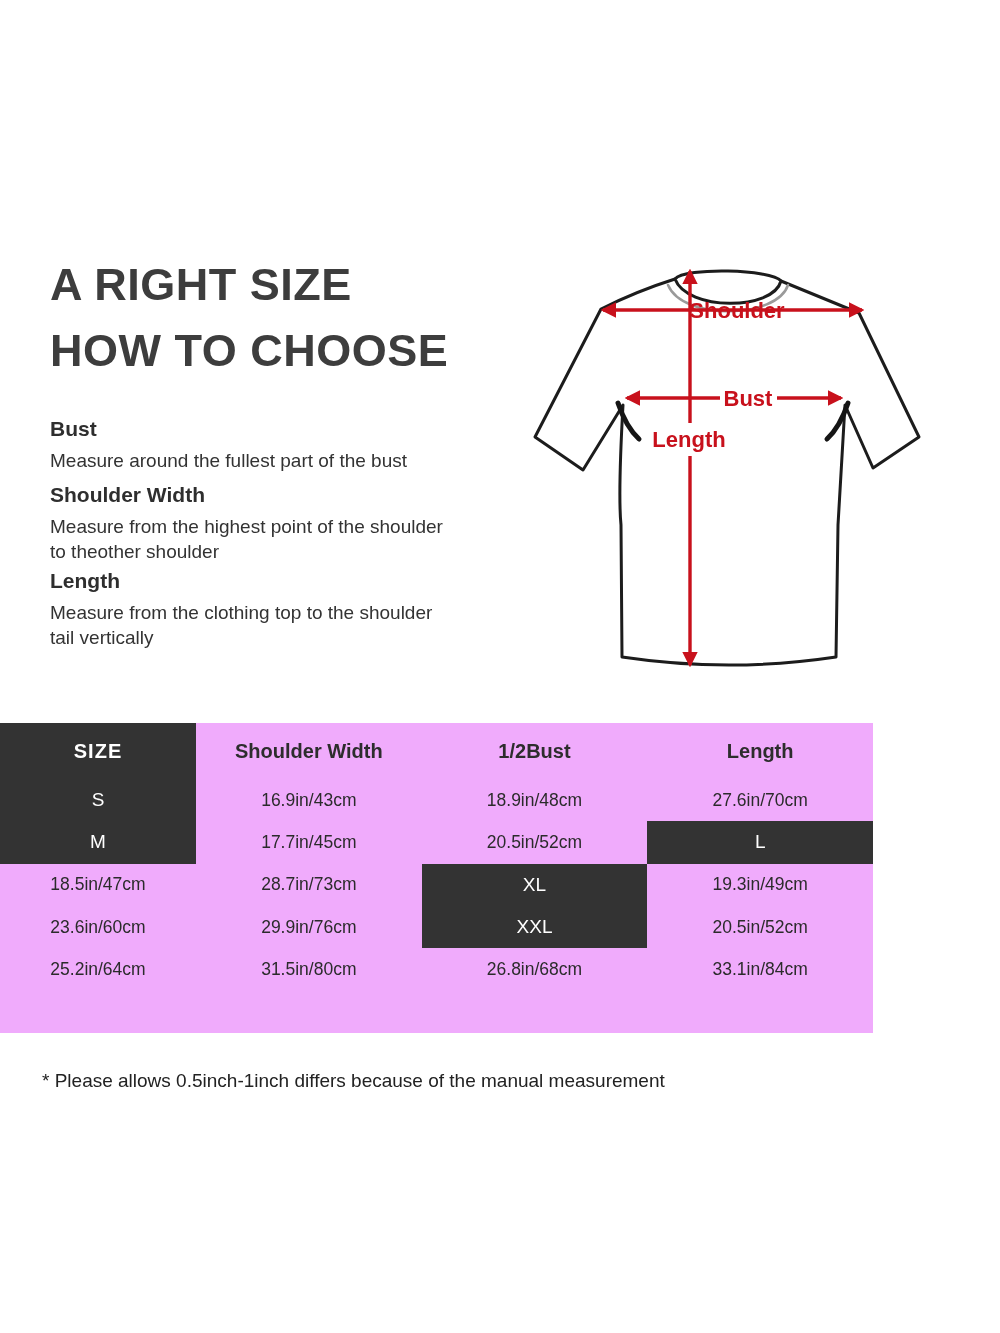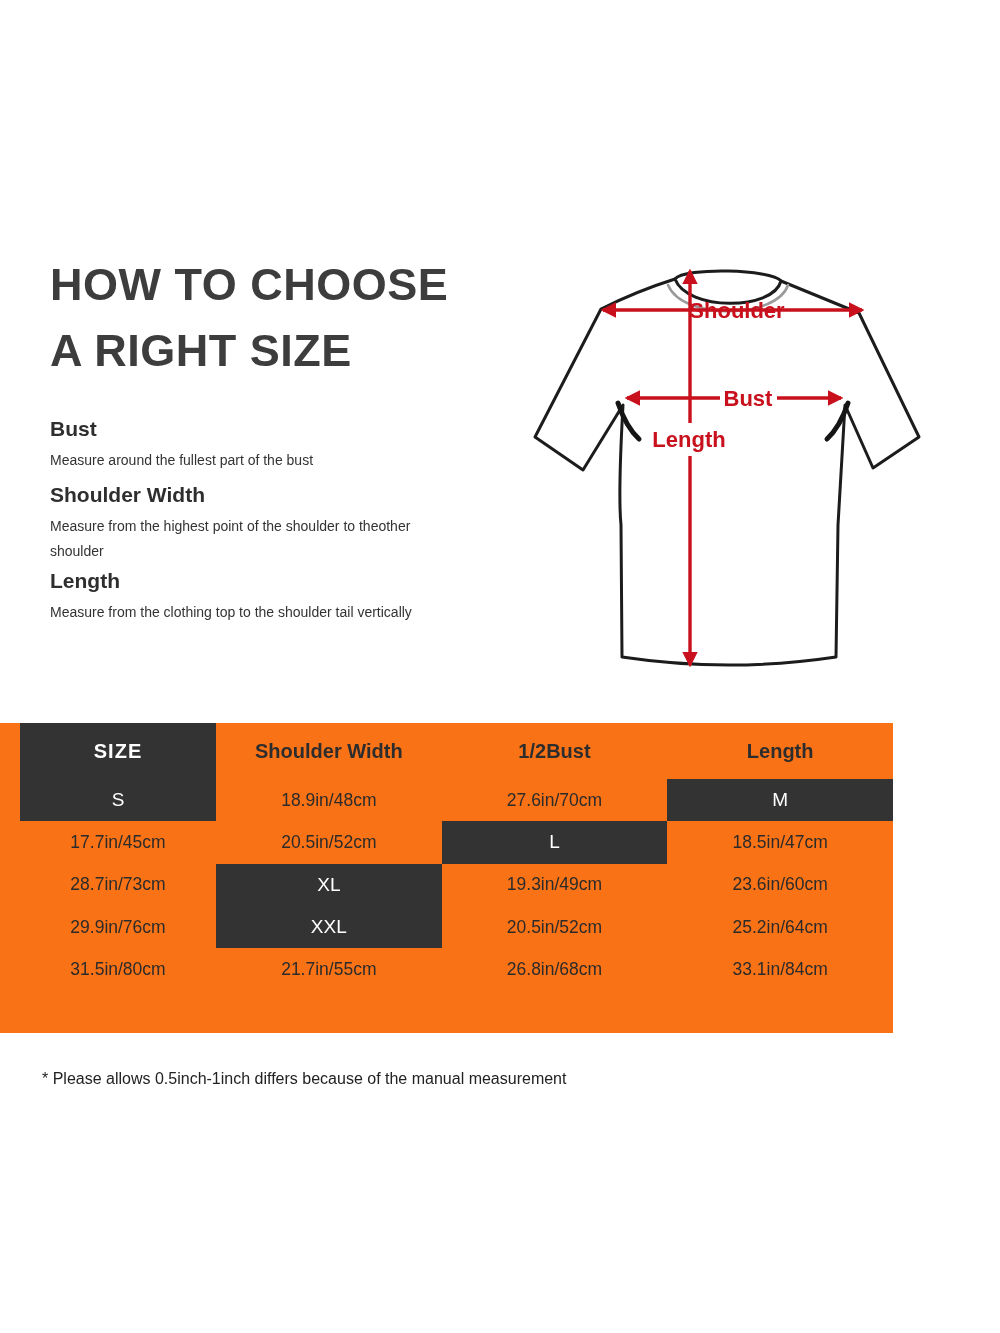--- a/index.html
+++ b/index.html
@@ -7,52 +7,51 @@
     position:relative;width:1000px;height:1333px;background:#ffffff;overflow:hidden;
     font-family:"Liberation Sans","DejaVu Sans",sans-serif;
   }
   .title{
     position:absolute;left:50px;top:252px;
     font-size:45px;font-weight:700;line-height:66px;letter-spacing:0.5px;
     color:#3d3d3d;
   }
   .instr{position:absolute;left:50px;width:395px;}
   .instr-term{font-size:21px;font-weight:700;color:#2e2e2e;margin:0 0 7px 0;}
-  .instr-desc{font-size:14px;line-height:25px;color:#333333;margin:0;}
+  .instr-desc{font-size:19px;line-height:25px;color:#333333;margin:0;}
   .i-bust{top:417px;}
   .i-shoulder{top:483px;}
   .i-length{top:569px;}
   .figure{position:absolute;left:527px;top:255px;width:400px;height:430px;}
   .size-table{
     position:absolute;left:0;top:723px;width:873px;height:310px;
     display:grid;grid-template-columns:196px 1fr 1fr 1fr;
     grid-template-rows:56px repeat(6,1fr);
-    background:#f97316;
-    padding-left:20px;
+    background:#f0abfc;
   }
   .cell{display:flex;align-items:center;justify-content:center;}
   .size-col{background:#333333;color:#ffffff;}
   .head-cell{font-size:20px;font-weight:700;color:#2d2d2d;}
   .head-cell.size-col{color:#ffffff;letter-spacing:1px;}
   .size-label{font-size:19px;}
   .val-cell{font-size:17.5px;color:#2b2b2b;}
   .footnote{
     position:absolute;left:42px;top:1070px;
-    font-size:16px;color:#222222;
+    font-size:19px;color:#222222;
   }
   svg text{font-family:"Liberation Sans","DejaVu Sans",sans-serif;}
 </style>
 </head>
 <body>
 
 <div class="sheet">
 
   <div class="title">
+    <div>A RIGHT SIZE</div>
     <div>HOW TO CHOOSE</div>
-    <div>A RIGHT SIZE</div>
   </div>
 
   <div class="instr i-bust">
     <p class="instr-term">Bust</p>
     <p class="instr-desc">Measure around the fullest part of the bust</p>
   </div>
   <div class="instr i-shoulder">
     <p class="instr-term">Shoulder Width</p>
     <p class="instr-desc">Measure from the highest point of the shoulder to theother shoulder</p>
   </div>
@@ -102,20 +101,21 @@
   </svg>
 
   <div class="size-table">
 
     <div class="cell size-col head-cell">SIZE</div>
     <div class="cell head-cell">Shoulder Width</div>
     <div class="cell head-cell">1/2Bust</div>
     <div class="cell head-cell">Length</div>
 
     <div class="cell size-col size-label">S</div>
+    <div class="cell val-cell">16.9in/43cm</div>
     <div class="cell val-cell">18.9in/48cm</div>
     <div class="cell val-cell">27.6in/70cm</div>
 
     <div class="cell size-col size-label">M</div>
     <div class="cell val-cell">17.7in/45cm</div>
     <div class="cell val-cell">20.5in/52cm</div>
 
     <div class="cell size-col size-label">L</div>
     <div class="cell val-cell">18.5in/47cm</div>
     <div class="cell val-cell">28.7in/73cm</div>
@@ -123,20 +123,19 @@
     <div class="cell size-col size-label">XL</div>
     <div class="cell val-cell">19.3in/49cm</div>
     <div class="cell val-cell">23.6in/60cm</div>
     <div class="cell val-cell">29.9in/76cm</div>
 
     <div class="cell size-col size-label">XXL</div>
     <div class="cell val-cell">20.5in/52cm</div>
     <div class="cell val-cell">25.2in/64cm</div>
     <div class="cell val-cell">31.5in/80cm</div>
 
-    <div class="cell val-cell">21.7in/55cm</div>
     <div class="cell val-cell">26.8in/68cm</div>
     <div class="cell val-cell">33.1in/84cm</div>
   </div>
 
   <div class="footnote">* Please allows 0.5inch-1inch differs because of the  manual measurement</div>
 
 </div>
 
 </body></html>

